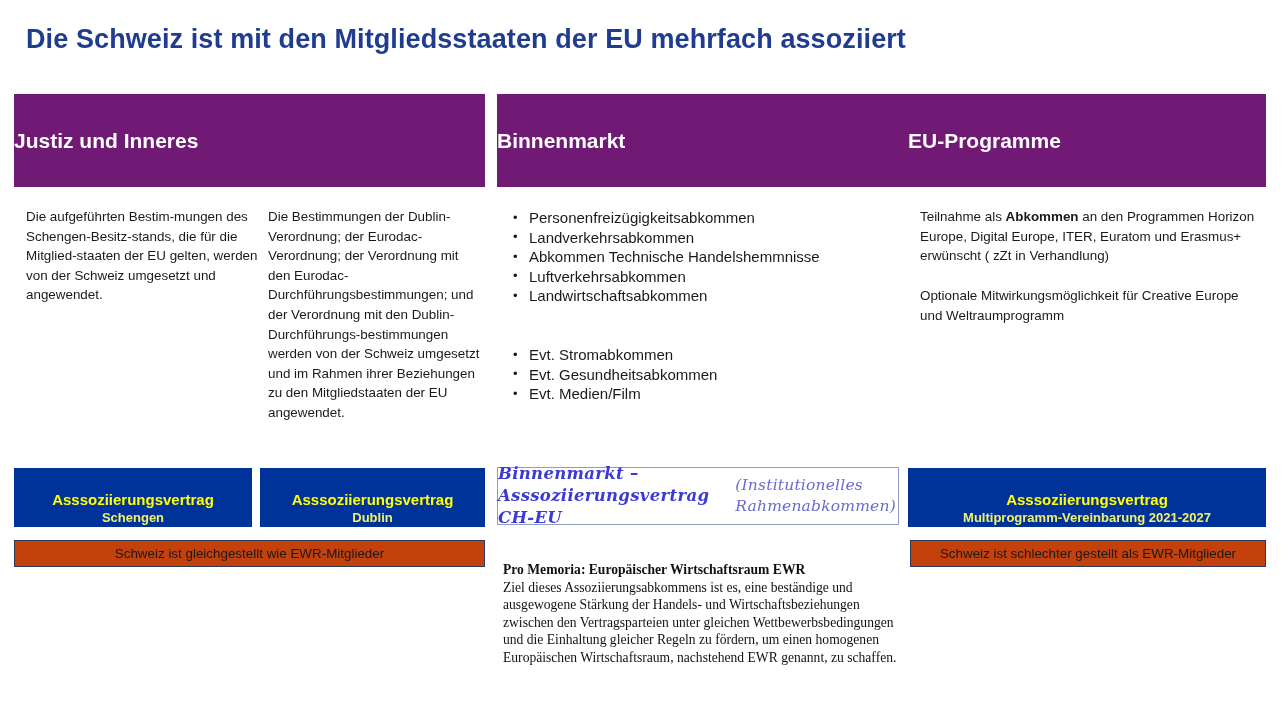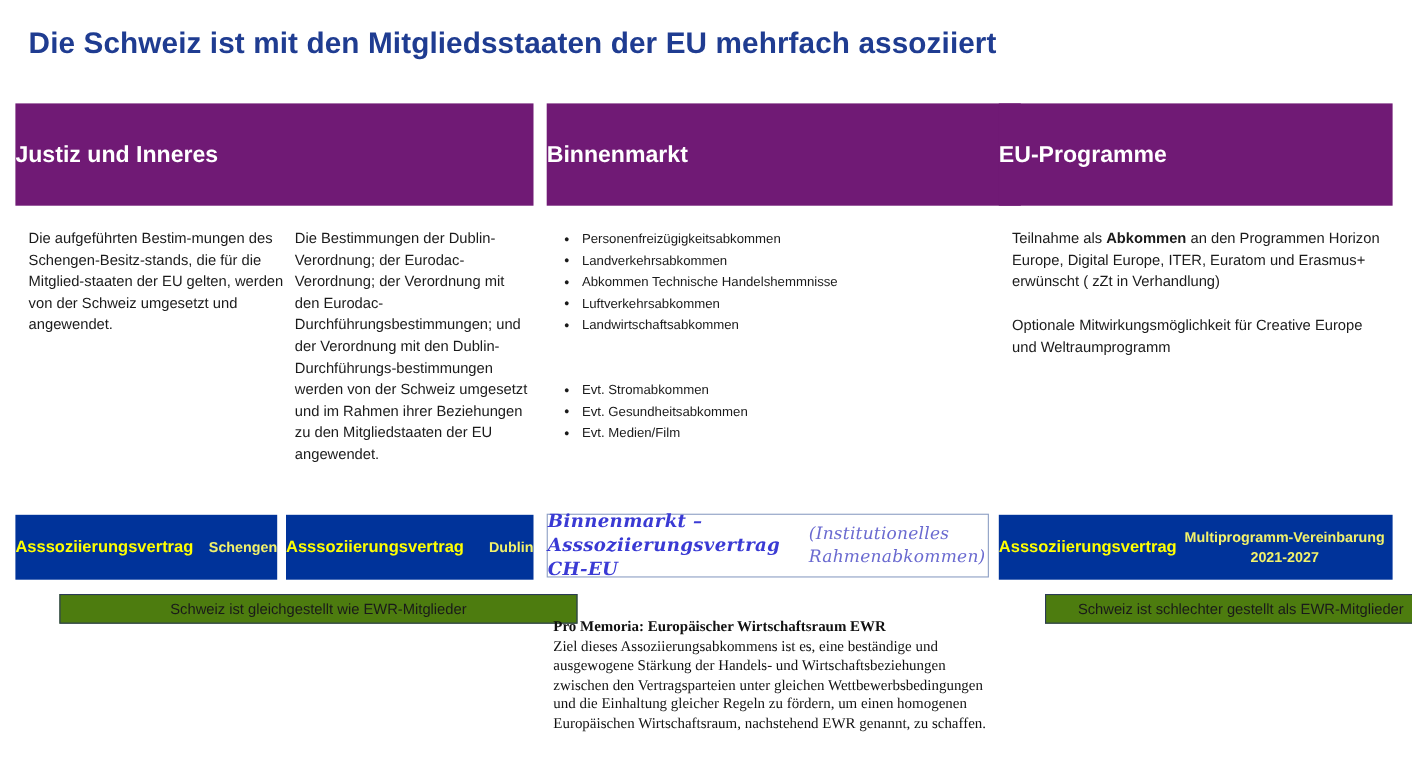--- a/index.html
+++ b/index.html
@@ -63,21 +63,21 @@
   #txt-programme2{ left: 920px; top: 286px; width: 340px; }
 
   .bold-inline { font-weight: bold; }
 
   
   .bullets {
     position: absolute;
     margin: 0;
     padding: 0;
     list-style: none;
-    font-size: 12px;
+    font-size: 15px;
     line-height: 19.6px;
     color: #1a1a1a;
   }
   .bullets li {
     position: relative;
     padding-left: 19px;
   }
   .bullets li::before {
     content: "\2022";
     position: absolute;
@@ -87,23 +87,23 @@
     color: #1a1a1a;
   }
   #bullets-main { left: 510px; top: 208px; width: 380px; }
   #bullets-evt  { left: 510px; top: 345px; width: 380px; }
 
   
   .contract-box {
     position: absolute;
     background: #00339a;
     display: flex;
-    flex-direction: row;
-    align-items: center;
-    justify-content: space-between;
+    flex-direction: column;
+    align-items: center;
+    justify-content: flex-end;
     height: 59px;
     text-align: center;
   }
   .contract-title {
     color: #ffff00;
     font-weight: bold;
     font-size: 15px;
     line-height: 19px;
   }
   .contract-sub {
@@ -112,29 +112,28 @@
     font-size: 13px;
     line-height: 18px;
   }
   #box-schengen  { left: 14px;  top: 468px; width: 238px; }
   #box-dublin    { left: 260px; top: 468px; width: 225px; }
   #box-multiprog { left: 908px; top: 468px; width: 358px; }
 
   
   .status-box {
     position: absolute;
-    background: #4d7c0f;
+    background: #c2410c;
     border: 1px solid #2b3a55;
     display: flex;
     align-items: center;
     justify-content: center;
     font-size: 13.4px;
     color: #1a1a1a;
     height: 25px;
-    margin-left: 40px;
   }
   #status-left  { left: 14px;  top: 540px; width: 469px; }
   #status-right { left: 910px; top: 540px; width: 354px; }
 
   
   #frame-box {
     position: absolute;
     left: 497px;
     top: 467px;
     width: 400px;

